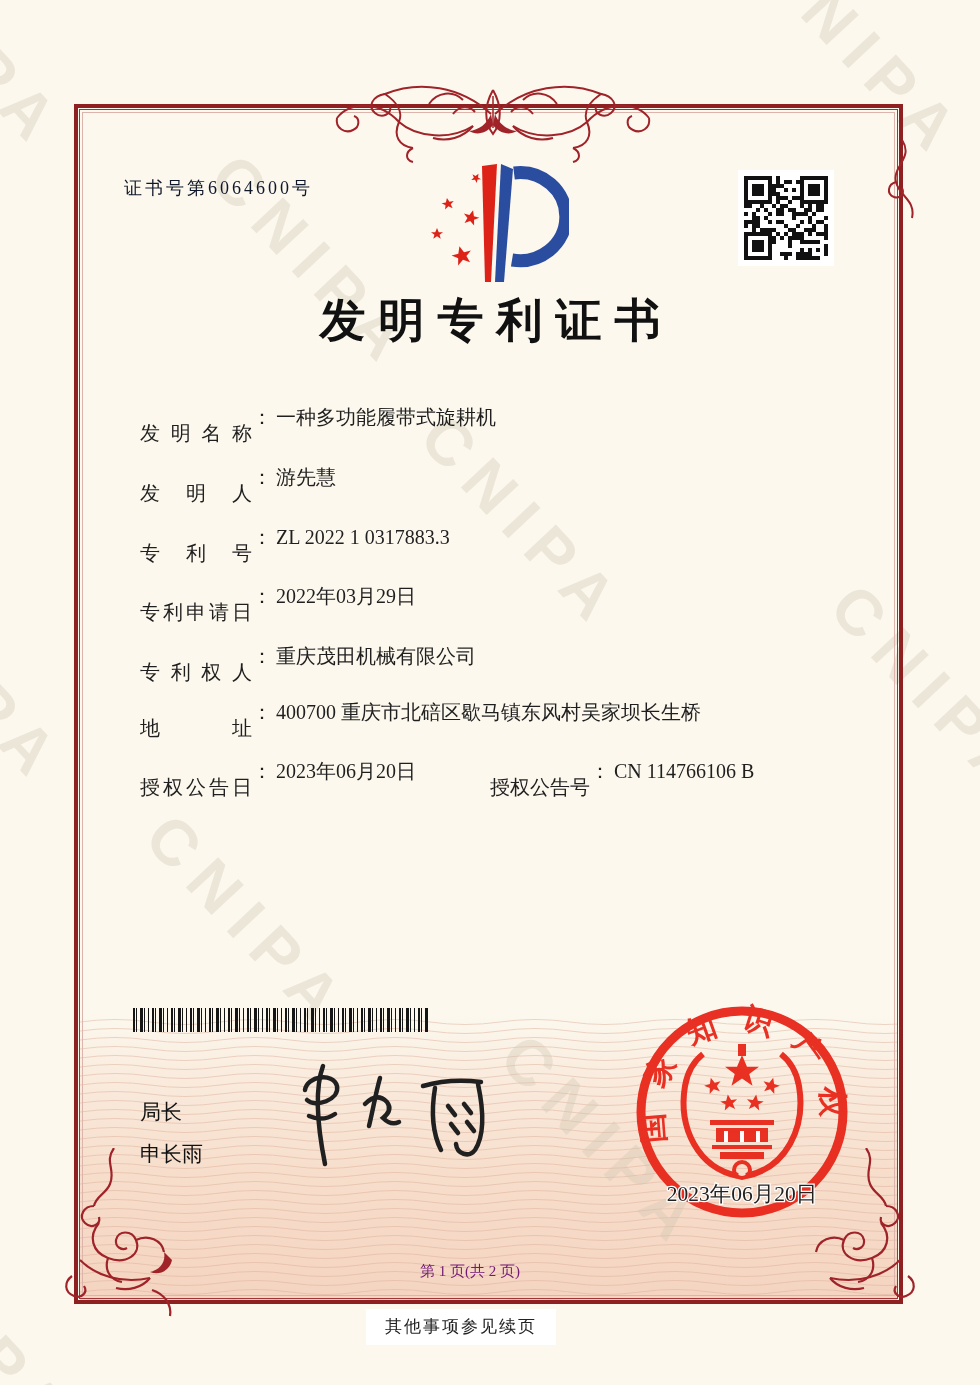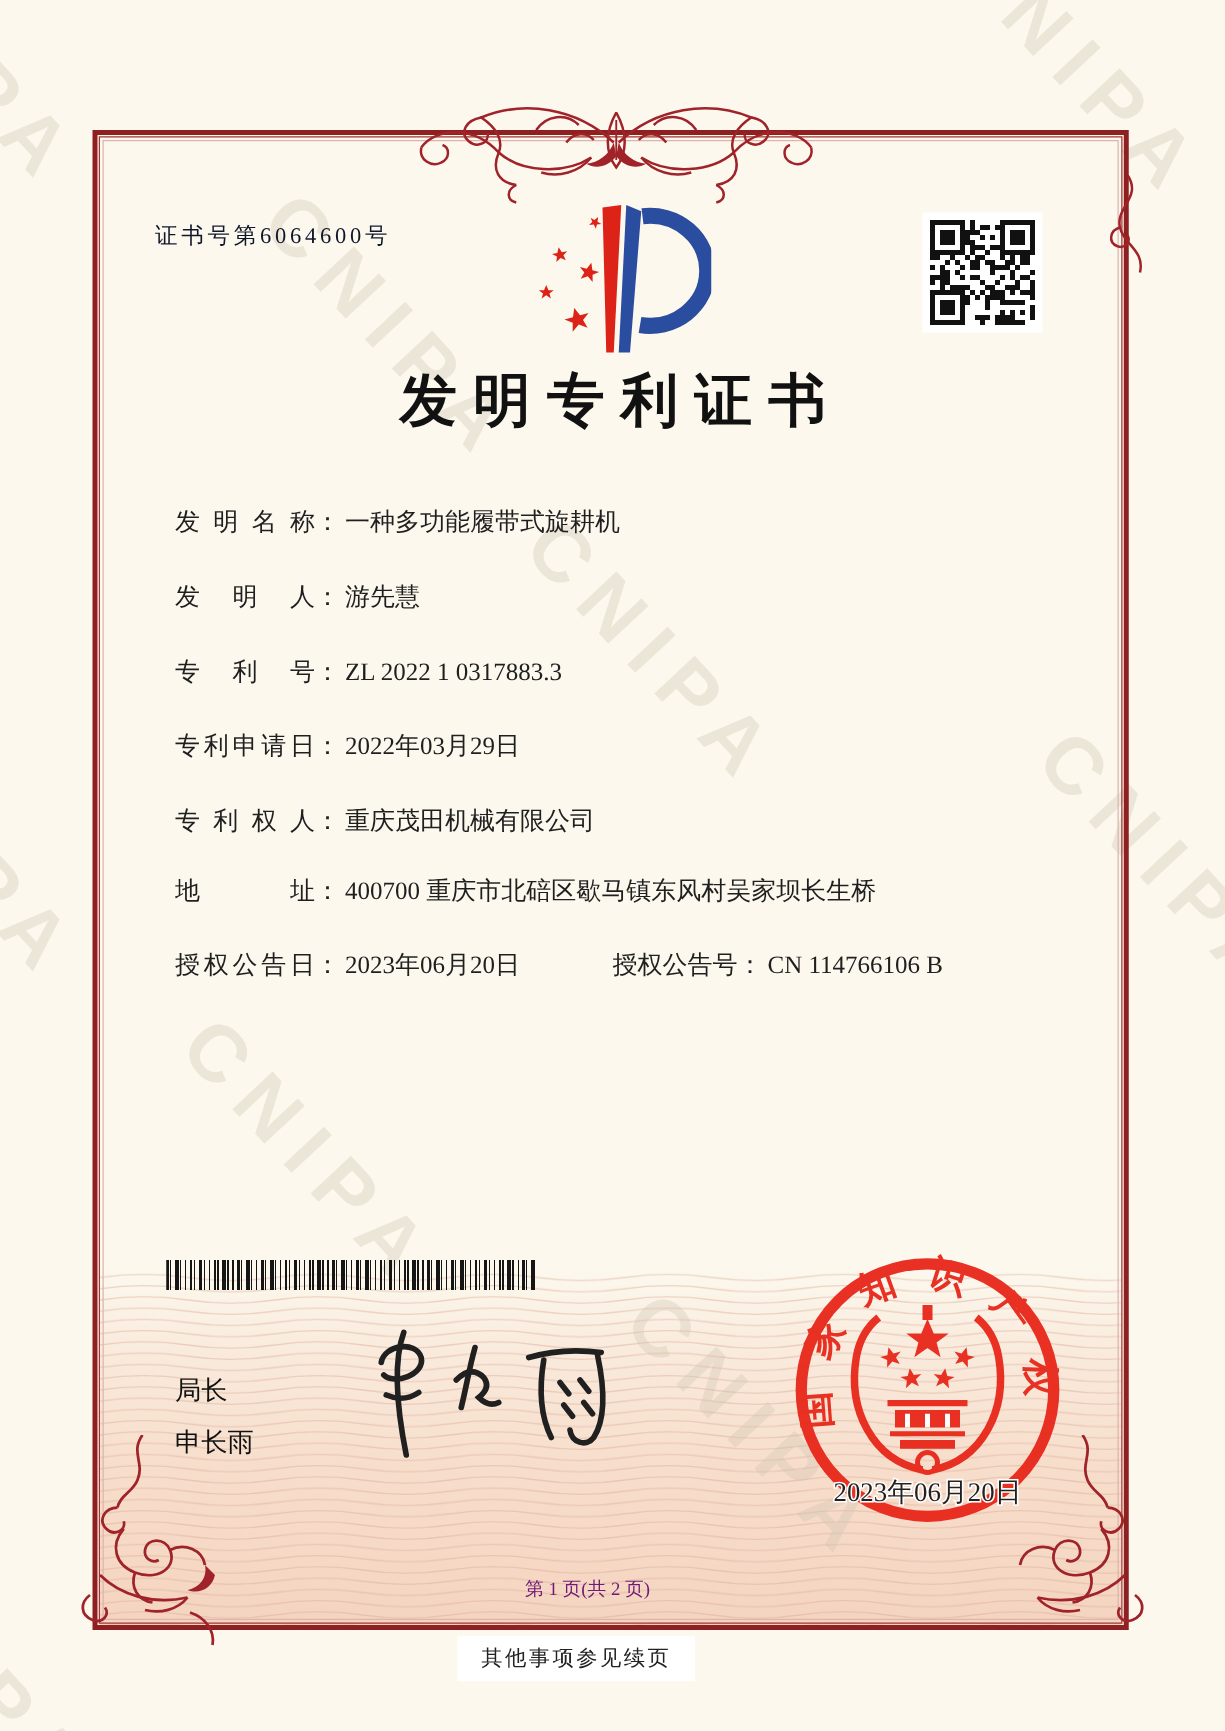--- a/index.html
+++ b/index.html
@@ -42,21 +42,21 @@
     position:absolute;left:738px;top:170px;width:96px;height:96px;z-index:4;
     background:#fff;display:flex;align-items:center;justify-content:center;
   }
   .title{
     position:absolute;left:0;right:0;top:290px;z-index:4;text-align:center;
     font-size:46px;font-weight:bold;color:#111;
     letter-spacing:13px;padding-left:13px;
   }
   
   .field-row{position:absolute;left:140px;z-index:4;font-size:20px;color:#1f1f1f;white-space:nowrap;}
-  .flabel{display:inline-block;width:112px;text-align:justify;text-align-last:justify;vertical-align:top;}
+  .flabel{display:inline-block;width:112px;text-align:justify;text-align-last:justify;vertical-align:top;margin-top:16px;}
   .fvalue{margin-left:4px;}
   .grant2{position:absolute;left:350px;top:0;}
   .grant2 .flabel{width:100px;}
   
   .body-text{
     position:absolute;left:148px;top:806px;width:700px;z-index:4;
     font-size:16.5px;line-height:31px;color:#1d1d1d;text-align:justify;
   }
   .body-text p{margin:0;text-indent:2em;}
   

